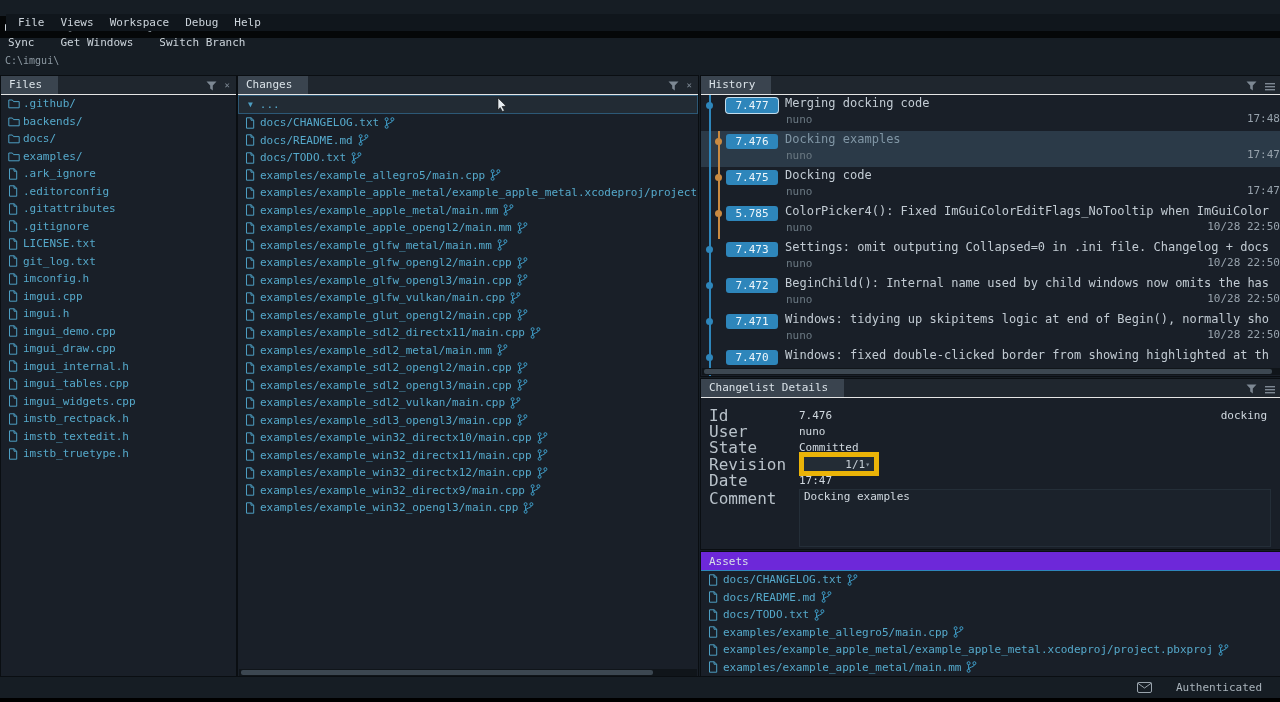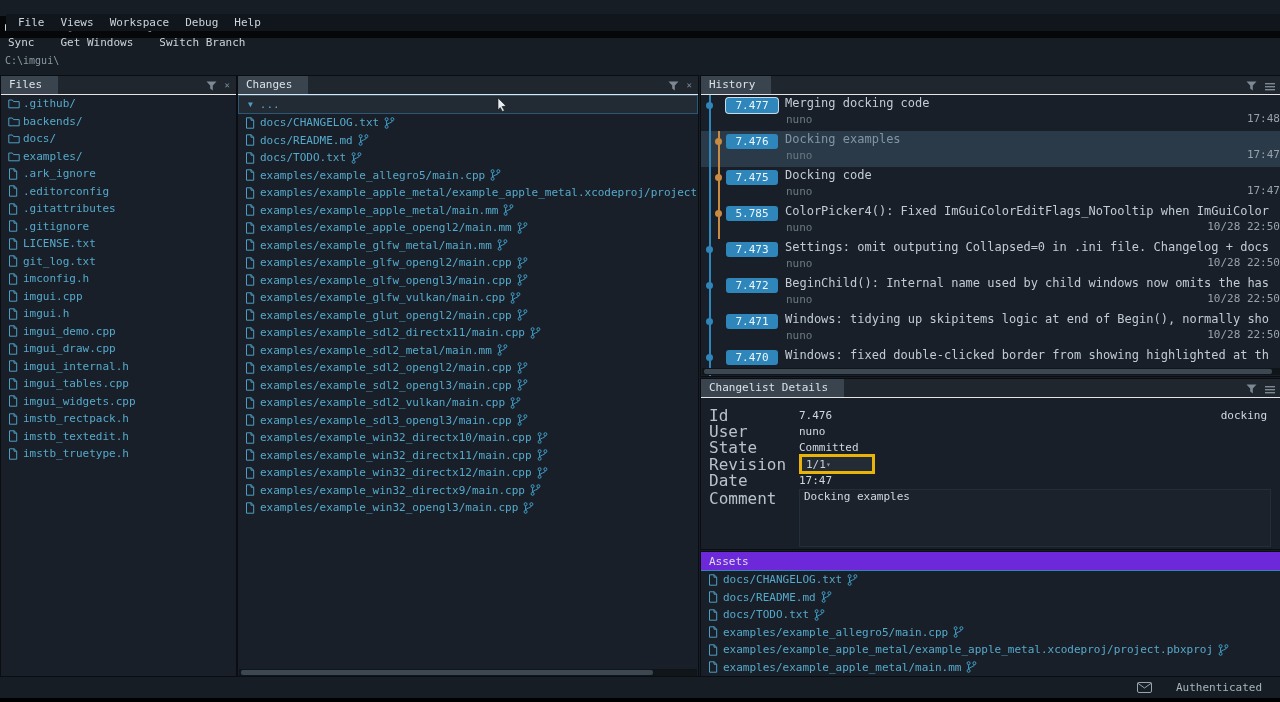--- a/index.html
+++ b/index.html
@@ -54,21 +54,21 @@
   .commit.selected .c-msg{color:#8096a5}
   .c-author{position:absolute;left:85px;top:18px;font-size:11px;color:#6b7983}
   .c-time{position:absolute;right:1px;top:17px;font-size:11px;color:#97a2ac}
 
   
   .d-body{position:absolute;left:0;top:19px;right:0;bottom:0;padding:9px 0 0 8px}
   .f-row{position:relative;height:16.4px;display:flex;align-items:center}
   .f-label{width:90px;font-size:16px;color:#b9c2ca;flex:none}
   .f-value{font-size:11px;color:#d0d8df}
   .f-branch{position:absolute;right:14px;font-size:11px;color:#d0d8df}
-  .combo{display:flex;align-items:center;justify-content:flex-start;width:62px;height:14px;background:#232c35;border:3px solid #eab308;padding:0 4px;font-size:11px;color:#c7d0d7}
+  .combo{display:flex;align-items:center;justify-content:flex-end;width:62px;height:14px;background:#232c35;border:5px solid #eab308;padding:0 4px;font-size:11px;color:#c7d0d7}
   .combo .arr{font-size:8px;color:#8d99a3}
   .f-row.comment{align-items:flex-start}
   .comment-box{width:462px;height:56px;border:1px solid #242e38;background:#1b222b;padding:0 4px;font-size:11px;color:#d0d8df}
 
   
   .assets-header{position:relative;height:18px;background:#6d28d9;border-bottom:1px solid #2e86bb;display:flex;align-items:center;padding-left:8px}
   .assets-title{font-size:11px;color:#d8e0e6}
 
   
   .statusbar{position:absolute;left:0;right:0;top:676px;height:21px;background:#161d24;border-top:1px solid #0a0e12;display:flex;align-items:center;justify-content:flex-end;gap:24px;padding-right:18px}

